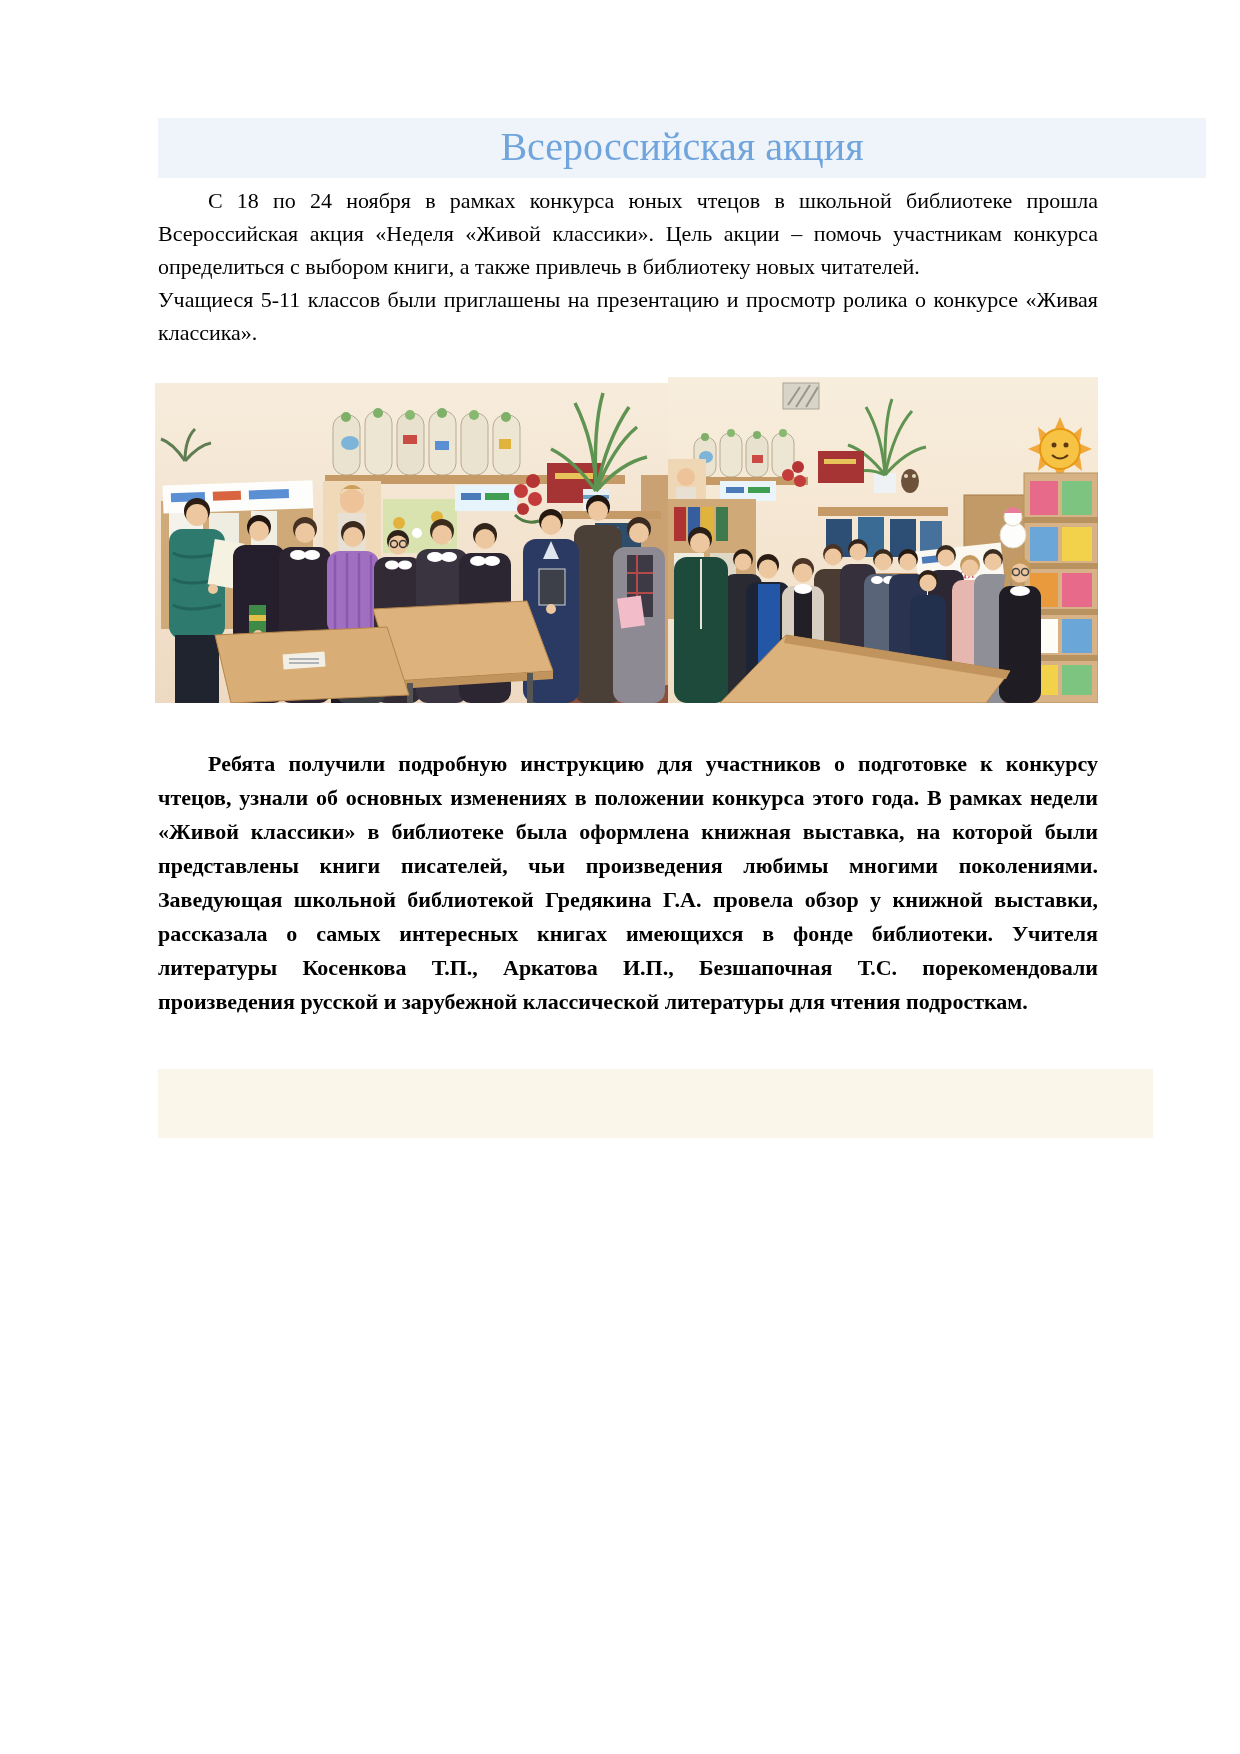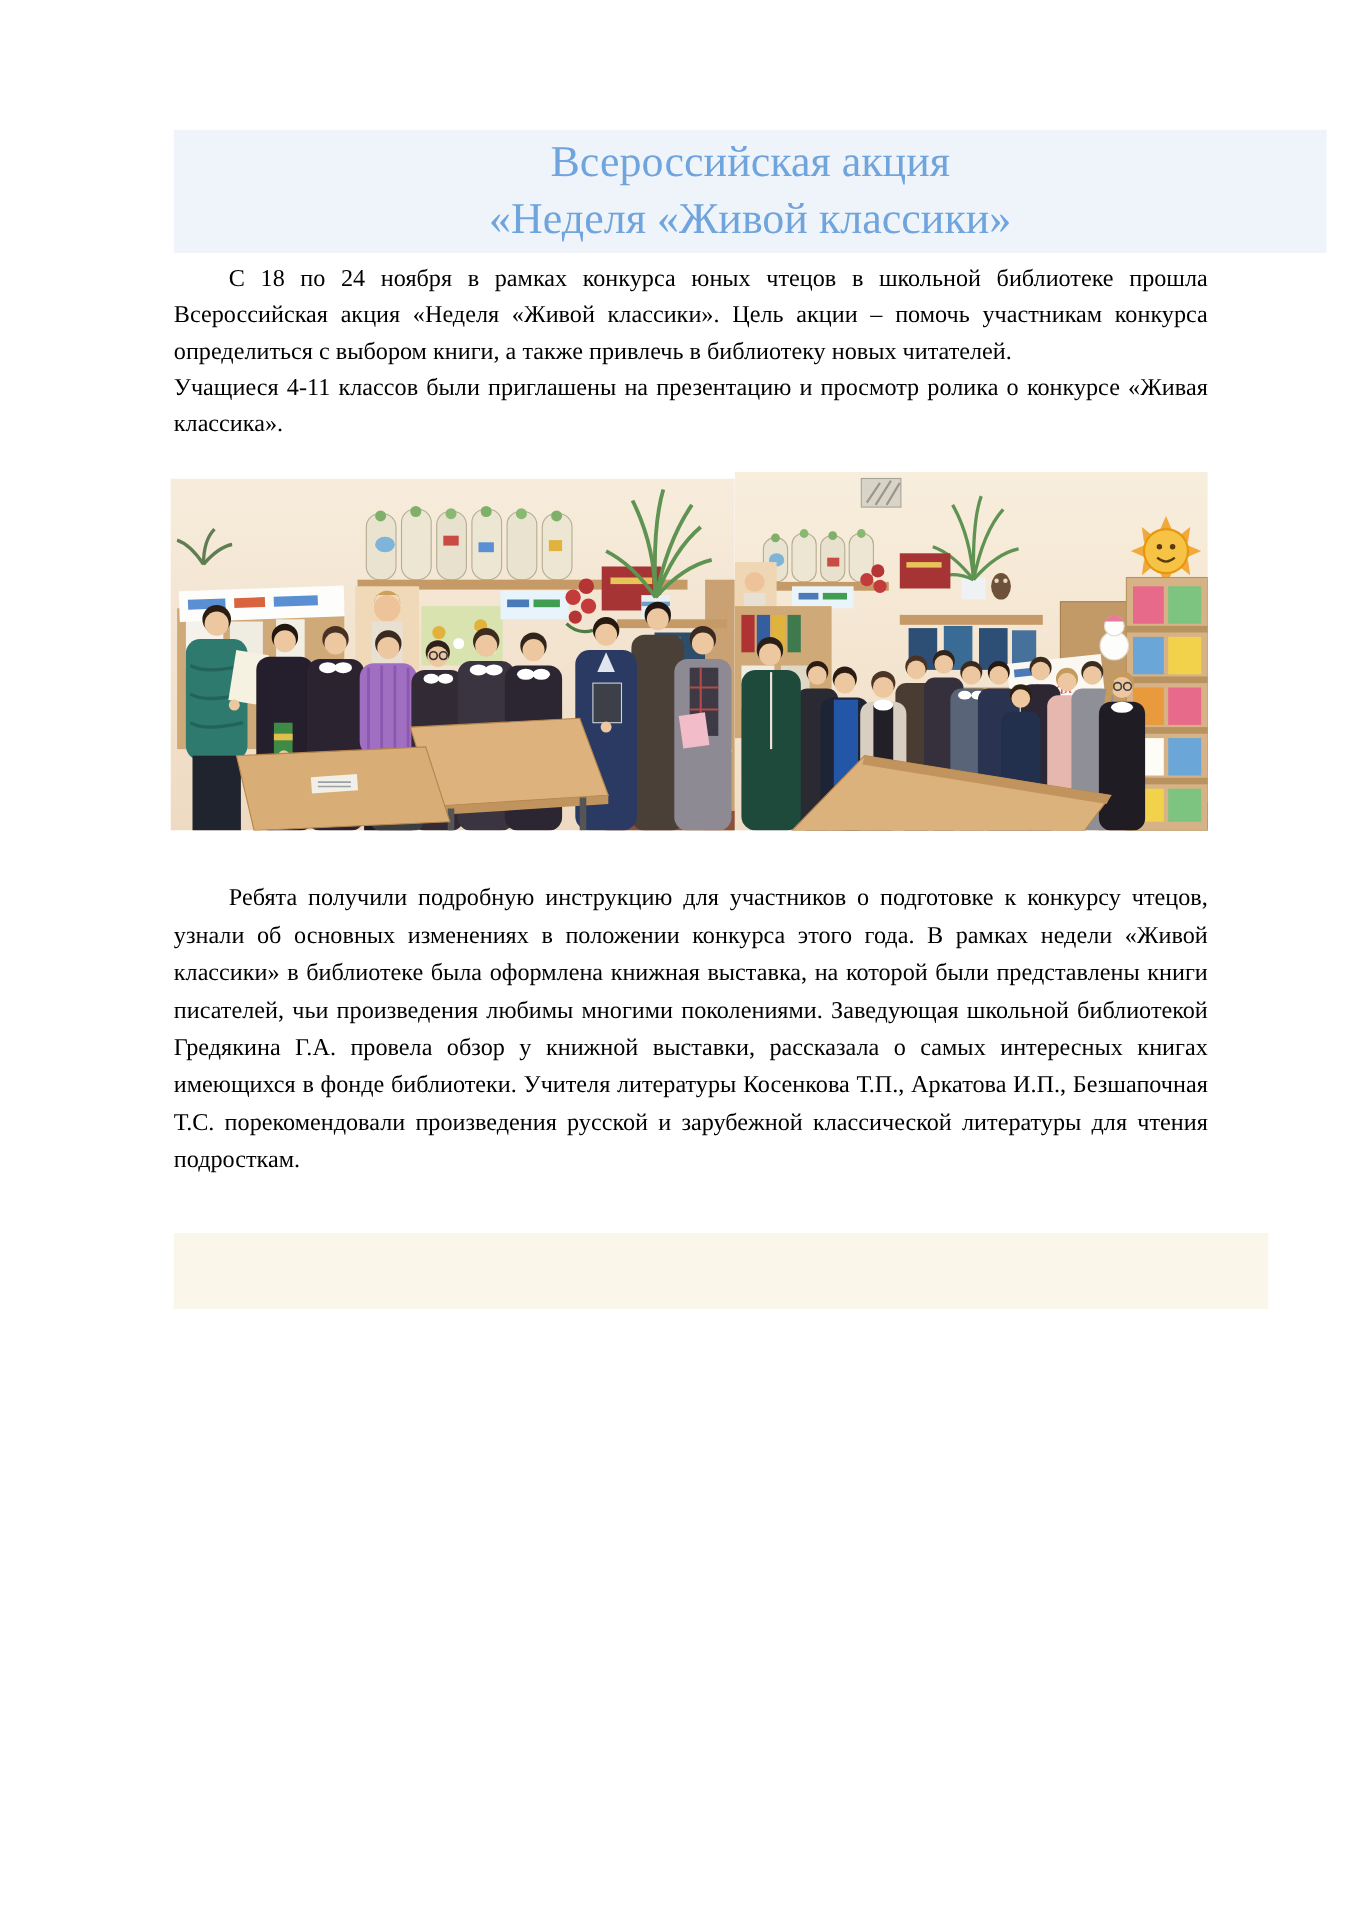--- a/index.html
+++ b/index.html
@@ -22,39 +22,38 @@
   }
   .textblock p{margin:0;}
   .indent{text-indent:50px;}
   .p1{margin-top:6px !important;}
   .p3{line-height:34px;}
   .photos{
     margin:28px 0 0 155px;display:flex;align-items:flex-start;height:326px;
   }
   .photo1{width:513px;height:320px;margin-top:6px;display:block;}
   .photo2{width:430px;height:326px;display:block;}
-  .para3wrap{margin-top:44px;}
+  .para3wrap{margin-top:44px;font-weight:bold;}
   .band{
     margin:50px 0 0 158px;width:995px;height:69px;background:#faf6e9;
   }
   svg text{font-family:"Liberation Serif", serif;}
 </style>
 </head>
 <body>
 
 <div class="page">
 
   <div class="banner">
     <div class="t">Всероссийская акция</div>
-    <div class="t">«Неделя «Живой классики»</div>
   </div>
 
   <div class="textblock">
     <p class="indent p1">С 18 по 24 ноября в рамках конкурса юных чтецов в школьной библиотеке прошла Всероссийская акция «Неделя «Живой классики». Цель акции – помочь участникам конкурса определиться с выбором книги, а также привлечь в библиотеку новых читателей.</p>
-    <p>Учащиеся 4-11 классов были приглашены на презентацию и просмотр ролика о конкурсе «Живая классика».</p>
+    <p>Учащиеся 5-11 классов были приглашены на презентацию и просмотр ролика о конкурсе «Живая классика».</p>
   </div>
 
   <div class="photos">
 
     <svg class="photo1" viewBox="0 0 513 320" preserveAspectRatio="none" xmlns="http://www.w3.org/2000/svg">
       <defs>
         <linearGradient id="w1" x1="0" y1="0" x2="0" y2="1">
           <stop offset="0" stop-color="#f7ecdc"></stop>
             <stop offset="1" stop-color="#eedac2"></stop>
         </linearGradient>

